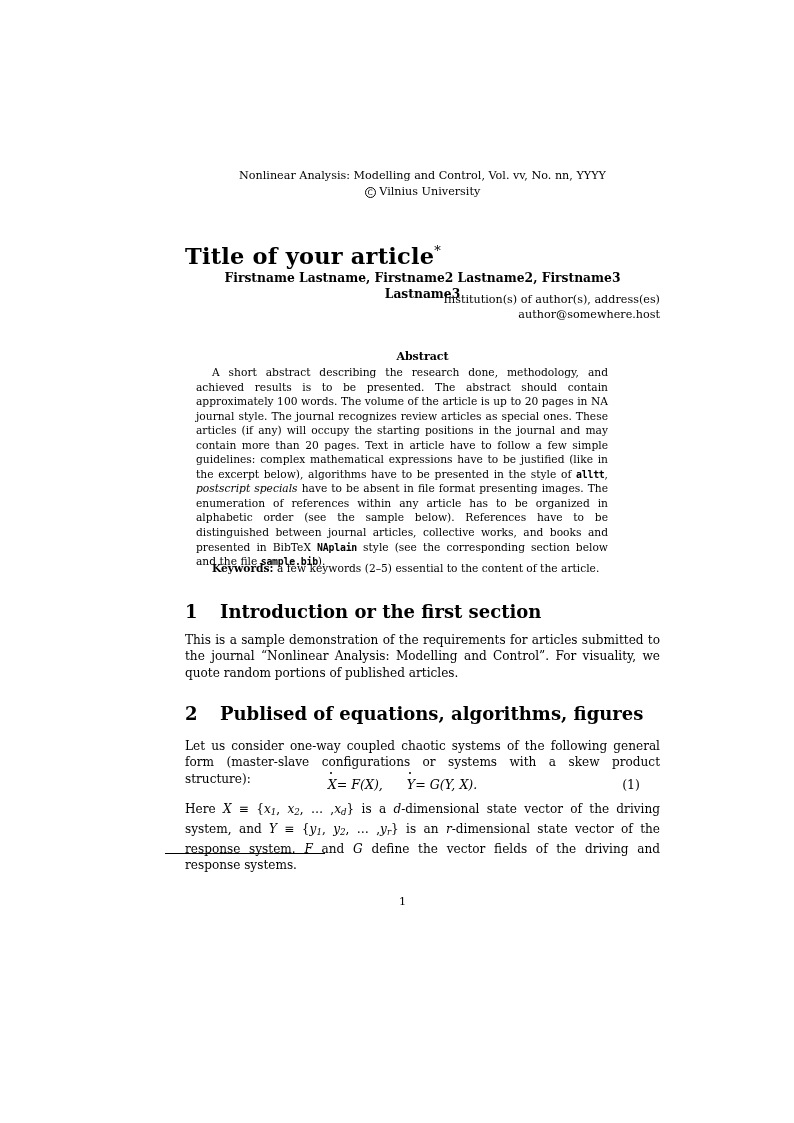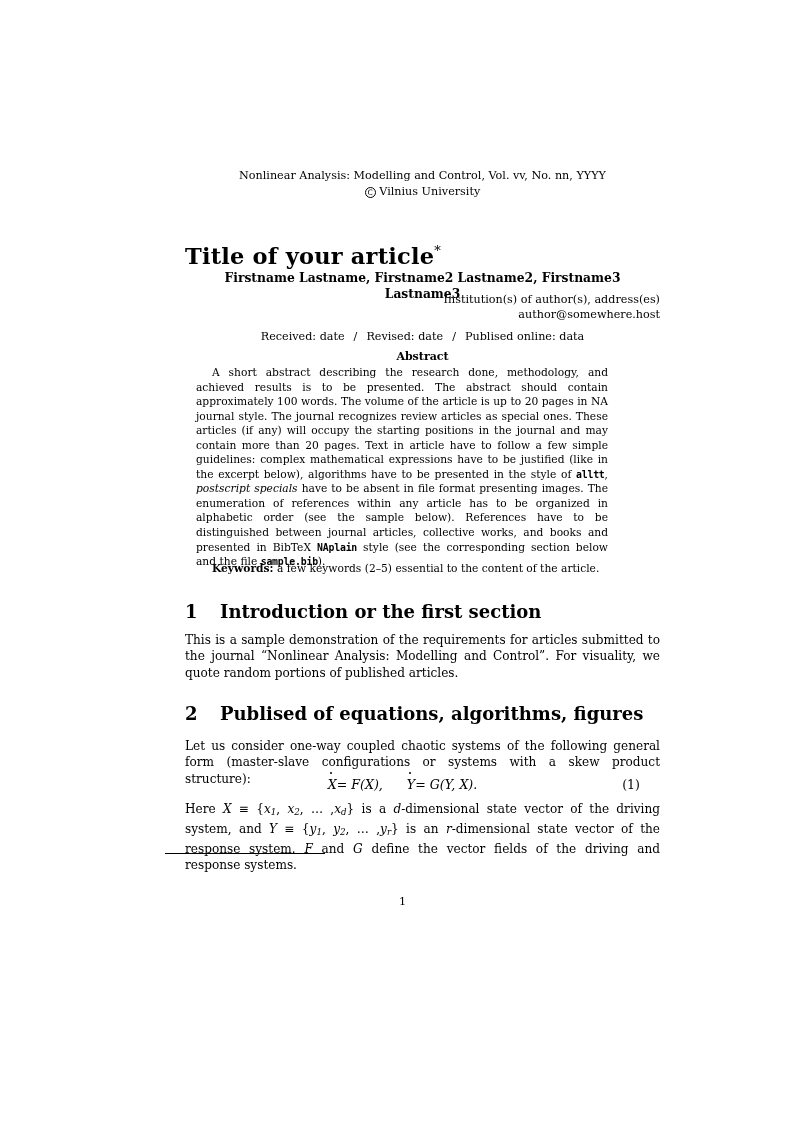--- a/index.html
+++ b/index.html
@@ -233,21 +233,20 @@
 
   <div class="textblock title"><span>Title of your article</span><sup>*</sup></div>
 
   <div class="textblock authors">Firstname Lastname, Firstname2 Lastname2, Firstname3 Lastname3</div>
 
   <div class="textblock institution">
     <div>Institution(s) of author(s), address(es)</div>
     <div>author@somewhere.host</div>
   </div>
 
-  <div class="textblock dates"><span>Received: date</span><span class="sep">/</span><span>Revised: date</span><span class="sep">/</span><span>Publised online: data</span></div>
 
   <div class="textblock abs-head">Abstract</div>
   <div class="abstract"><span>A short abstract describing the research done, methodology, and achieved results is to be presented. The abstract should contain approximately 100 words. The volume of the article is up to 20 pages in NA journal style. The journal recognizes review articles as special ones. These articles (if any) will occupy the starting positions in the journal and may contain more than 20 pages. Text in article have to follow a few simple guidelines: complex mathematical expressions have to be justified (like in the excerpt below), algorithms have to be presented in the style of </span><tt>alltt</tt><span>, </span><span class="it">postscript specials</span><span> have to be absent in file format presenting images. The enumeration of references within any article has to be organized in alphabetic order (see the sample below). References have to be distinguished between journal articles, collective works, and books and presented in BibTeX </span><tt>NAplain</tt><span> style (see the corresponding section below and the file </span><tt>sample.bib</tt><span>).</span></div>
 
   <div class="keywords"><b>Keywords:</b> <span>a few keywords (2–5) essential to the content of the article.</span></div>
 
   <div class="textblock seching sec1-head"><span class="num">1</span><span>Introduction or the first section</span></div>
   <div class="textblock para p-intro">This is a sample demonstration of the requirements for articles submitted to the journal “Nonlinear Analysis: Modelling and Control”. For visuality, we quote random portions of published articles.</div>
 
   <div class="textblock seching sec2-head"><span class="num">2</span><span>Publised of equations, algorithms, figures</span></div>

